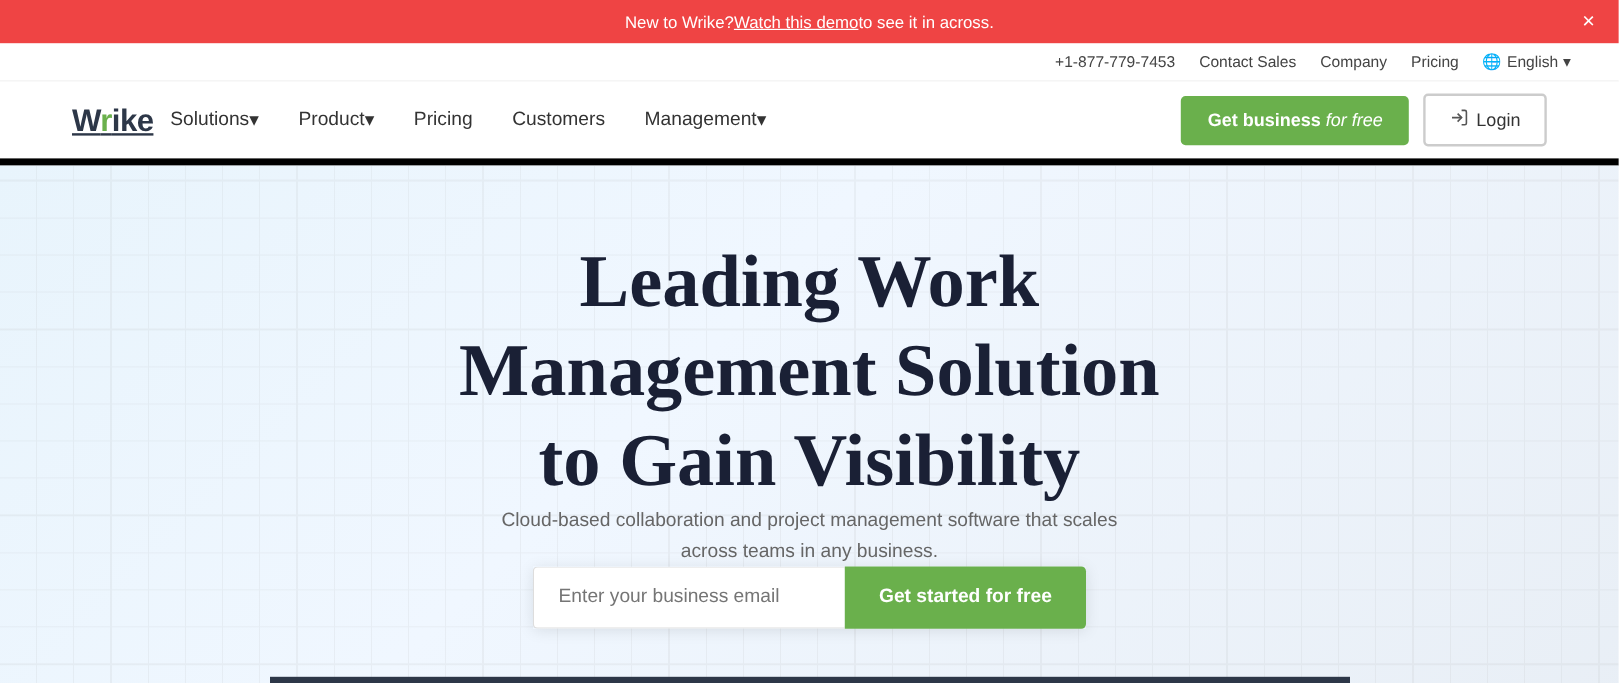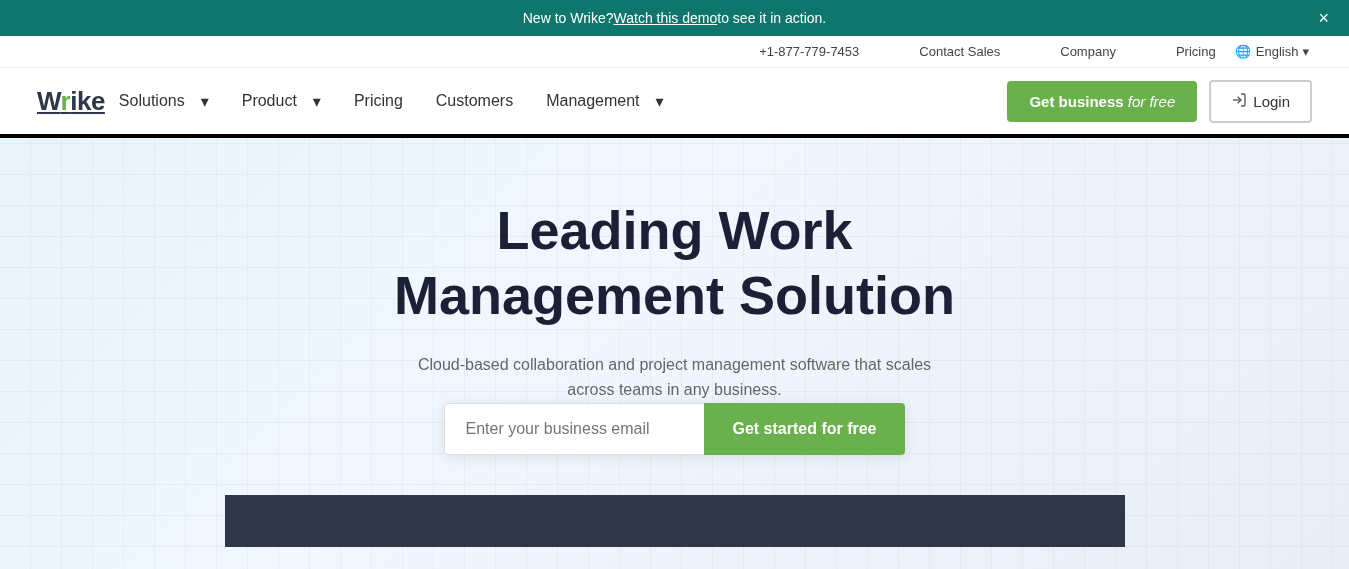--- a/index.html
+++ b/index.html
@@ -1,20 +1,20 @@
 <!DOCTYPE html>
 <html><head>
   <meta charset="utf-8">
   <style>
     * { margin: 0; padding: 0; box-sizing: border-box; }
     body { font-family: -apple-system, BlinkMacSystemFont, 'Segoe UI', Arial, sans-serif; width: 1349px; overflow-x: hidden; }
 
     
     .top-banner {
-      background: #0f766e;
+      background: #ef4444;
       color: white;
       text-align: center;
       padding: 10px 8px;
       font-size: 14px;
       position: relative;
       display: flex;
       align-items: center;
       justify-content: center;
     }
     .top-banner a { color: white; text-decoration: underline; }
@@ -32,53 +32,53 @@
     .secondary-nav {
       display: flex;
       justify-content: flex-end;
       align-items: center;
       padding: 8px 40px;
       font-size: 13px;
       color: #444;
       gap: 20px;
       border-bottom: 1px solid #eee;
     }
-    .secondary-nav a { color: #444; text-decoration: none; margin-left: 40px; }
+    .secondary-nav a { color: #444; text-decoration: none; }
     .lang-selector {
       display: flex;
       align-items: center;
       gap: 4px;
       cursor: pointer;
       color: #444;
     }
 
     
     .main-nav {
       display: flex;
       align-items: center;
-      padding: 0 37px;
+      padding: 0 60px;
       height: 70px;
       background: #fff;
-      border-bottom: 4px solid #000000;
+      border-bottom: 6px solid #000000;
       position: relative;
     }
     .nav-links {
       display: flex;
       align-items: center;
       gap: 5px;
       flex: 1;
     }
     .nav-item {
       padding: 8px 14px;
       font-size: 16px;
       color: #333;
       text-decoration: none;
       display: flex;
       align-items: center;
-      gap: 16px;
+      gap: 0;
       cursor: pointer;
     }
     .nav-actions {
       display: flex;
       align-items: center;
       gap: 12px;
     }
     .btn-get-started {
       background: #6ab04c;
       color: white;
@@ -120,28 +120,28 @@
     .hero-bg-pattern {
       position: absolute;
       top: 0; left: 0; right: 0; bottom: 0;
       opacity: 0.12;
       background-image: 
         repeating-linear-gradient(0deg, transparent, transparent 30px, #aaa 30px, #aaa 31px),
         repeating-linear-gradient(90deg, transparent, transparent 30px, #aaa 30px, #aaa 31px);
       pointer-events: none;
     }
     .hero h1 {
-      font-size: 54px;
+      font-size: 62px;
       font-weight: 700;
       color: #1a2035;
       line-height: 1.2;
       max-width: 700px;
-      margin-bottom: 24px;
-      position: relative;
-      z-index: 1;
+      position: relative;
+      z-index: 1;
+      font-family: Liberation Serif, serif;
     }
     .hero p {
       font-size: 16px;
       color: #666;
       max-width: 520px;
       line-height: 1.6;
       position: relative;
       z-index: 1;
     }
     .hero-form {
@@ -196,21 +196,21 @@
       letter-spacing: -0.5px;
     }
     .wrike-logo .r-check { color: #6ab04c; }
   </style>
 </head>
 <body>
 
 <div class="top-banner">
   <span>New to Wrike? </span>
   <a href="#">Watch this demo</a>
-  <span> to see it in action.</span>
+  <span> to see it in across.</span>
   <span class="banner-close">×</span>
 </div>
 
 <div class="secondary-nav">
   <a href="#">+1-877-779-7453</a>
   <a href="#">Contact Sales</a>
   <a href="#">Company</a>
   <a href="#">Pricing</a>
   <div class="lang-selector">
     <span>🌐</span>
@@ -255,20 +255,21 @@
           </svg></span>
       <span>Login</span>
     </button>
   </div>
 </nav>
 
 <section class="hero">
   <div class="hero-bg-pattern"></div>
   <h1>
     <span>Leading Work Management Solution</span><br>
+    <span>to Gain Visibility</span>
   </h1>
   <p>Cloud-based collaboration and project management software that scales across teams in any business.</p>
   <div class="hero-form">
     <input class="hero-email-input" type="email" placeholder="Enter your business email" style="">
     <button class="hero-submit-btn">Get started for free</button>
   </div>
 
   <div style="width:900px; margin-top:30px; border-radius:6px 6px 0 0; overflow:hidden;">
     <div class="app-preview">
       

